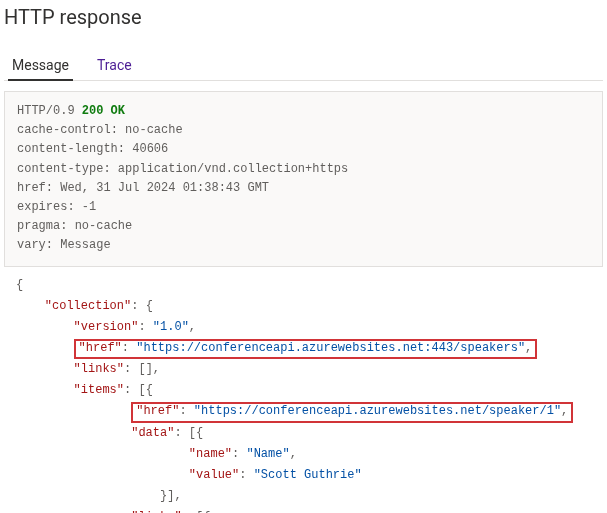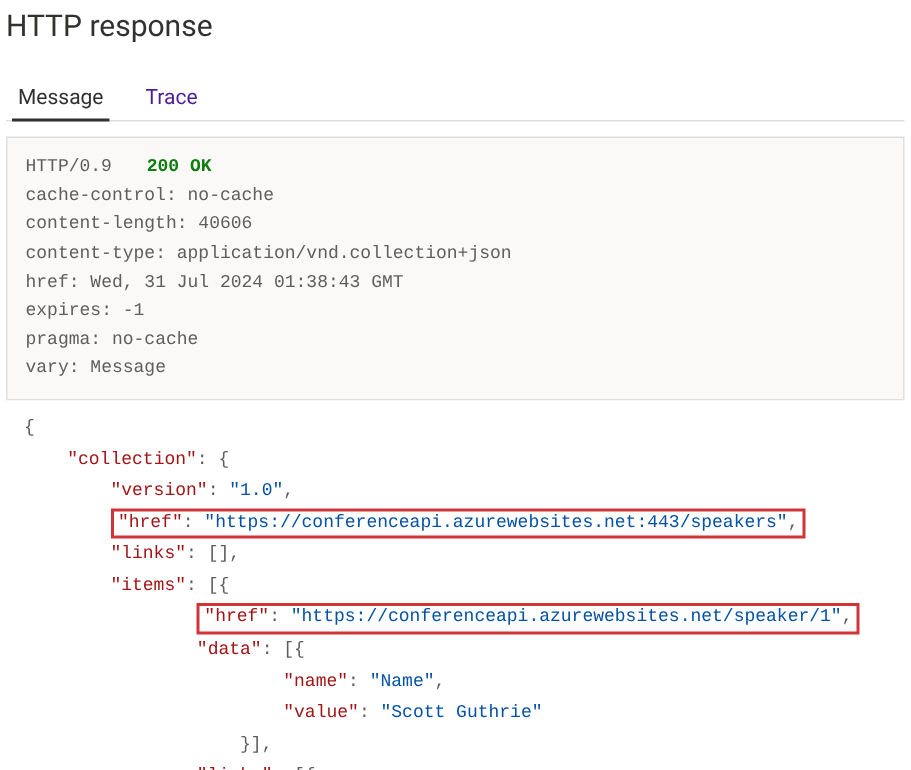--- a/index.html
+++ b/index.html
@@ -52,21 +52,21 @@
     border: 1px solid #e1dfdd;
     font-family: "Consolas", "Courier New", monospace;
     font-size: 12px;
     line-height: 1.6;
     color: #605e5c;
     padding: 10px 12px;
     margin-top: 10px;
     white-space: pre;
     overflow-x: auto;
   }
-  .status-ok { color: #107c10; font-weight: 600; margin-left: 16px; }
+  .status-ok { color: #107c10; font-weight: 600; }
   .body-box {
     background: #ffffff;
     font-family: "Consolas", "Courier New", monospace;
     font-size: 12px;
     line-height: 1.75;
     color: #605e5c;
     padding: 8px 12px 0 12px;
     white-space: pre;
     overflow-x: hidden;
   }
@@ -87,21 +87,21 @@
 <h2 class="title">HTTP response</h2>
 
 <div class="tabs">
   <div class="tab active">Message</div>
   <div class="tab">Trace</div>
 </div>
 
 <div class="headers-box"><span>HTTP/0.9</span> <span class="status-ok">200 OK</span>
 <span>cache-control</span>: <span>no-cache</span>
 <span>content-length</span>: <span>40606</span>
-<span>content-type</span>: <span>application/vnd.collection+json</span>
+<span>content-type</span>: <span>application/vnd.collection+https</span>
 <span>href</span>: <span>Wed, 31 Jul 2024 01:38:43 GMT</span>
 <span>expires</span>: <span>-1</span>
 <span>pragma</span>: <span>no-cache</span>
 <span>vary</span>: <span>Message</span></div>
 
 <div class="body-box"><span class="p">{</span>
     <span class="k">"collection"</span><span class="p">: {</span>
         <span class="k">"version"</span><span class="p">: </span><span class="s">"1.0"</span><span class="p">,</span>
         <span class="redbox"><span class="k">"href"</span><span class="p">: </span><span class="s">"https://conferenceapi.azurewebsites.net:443/speakers"</span><span class="p">,</span></span>
         <span class="k">"links"</span><span class="p">: [],</span>

